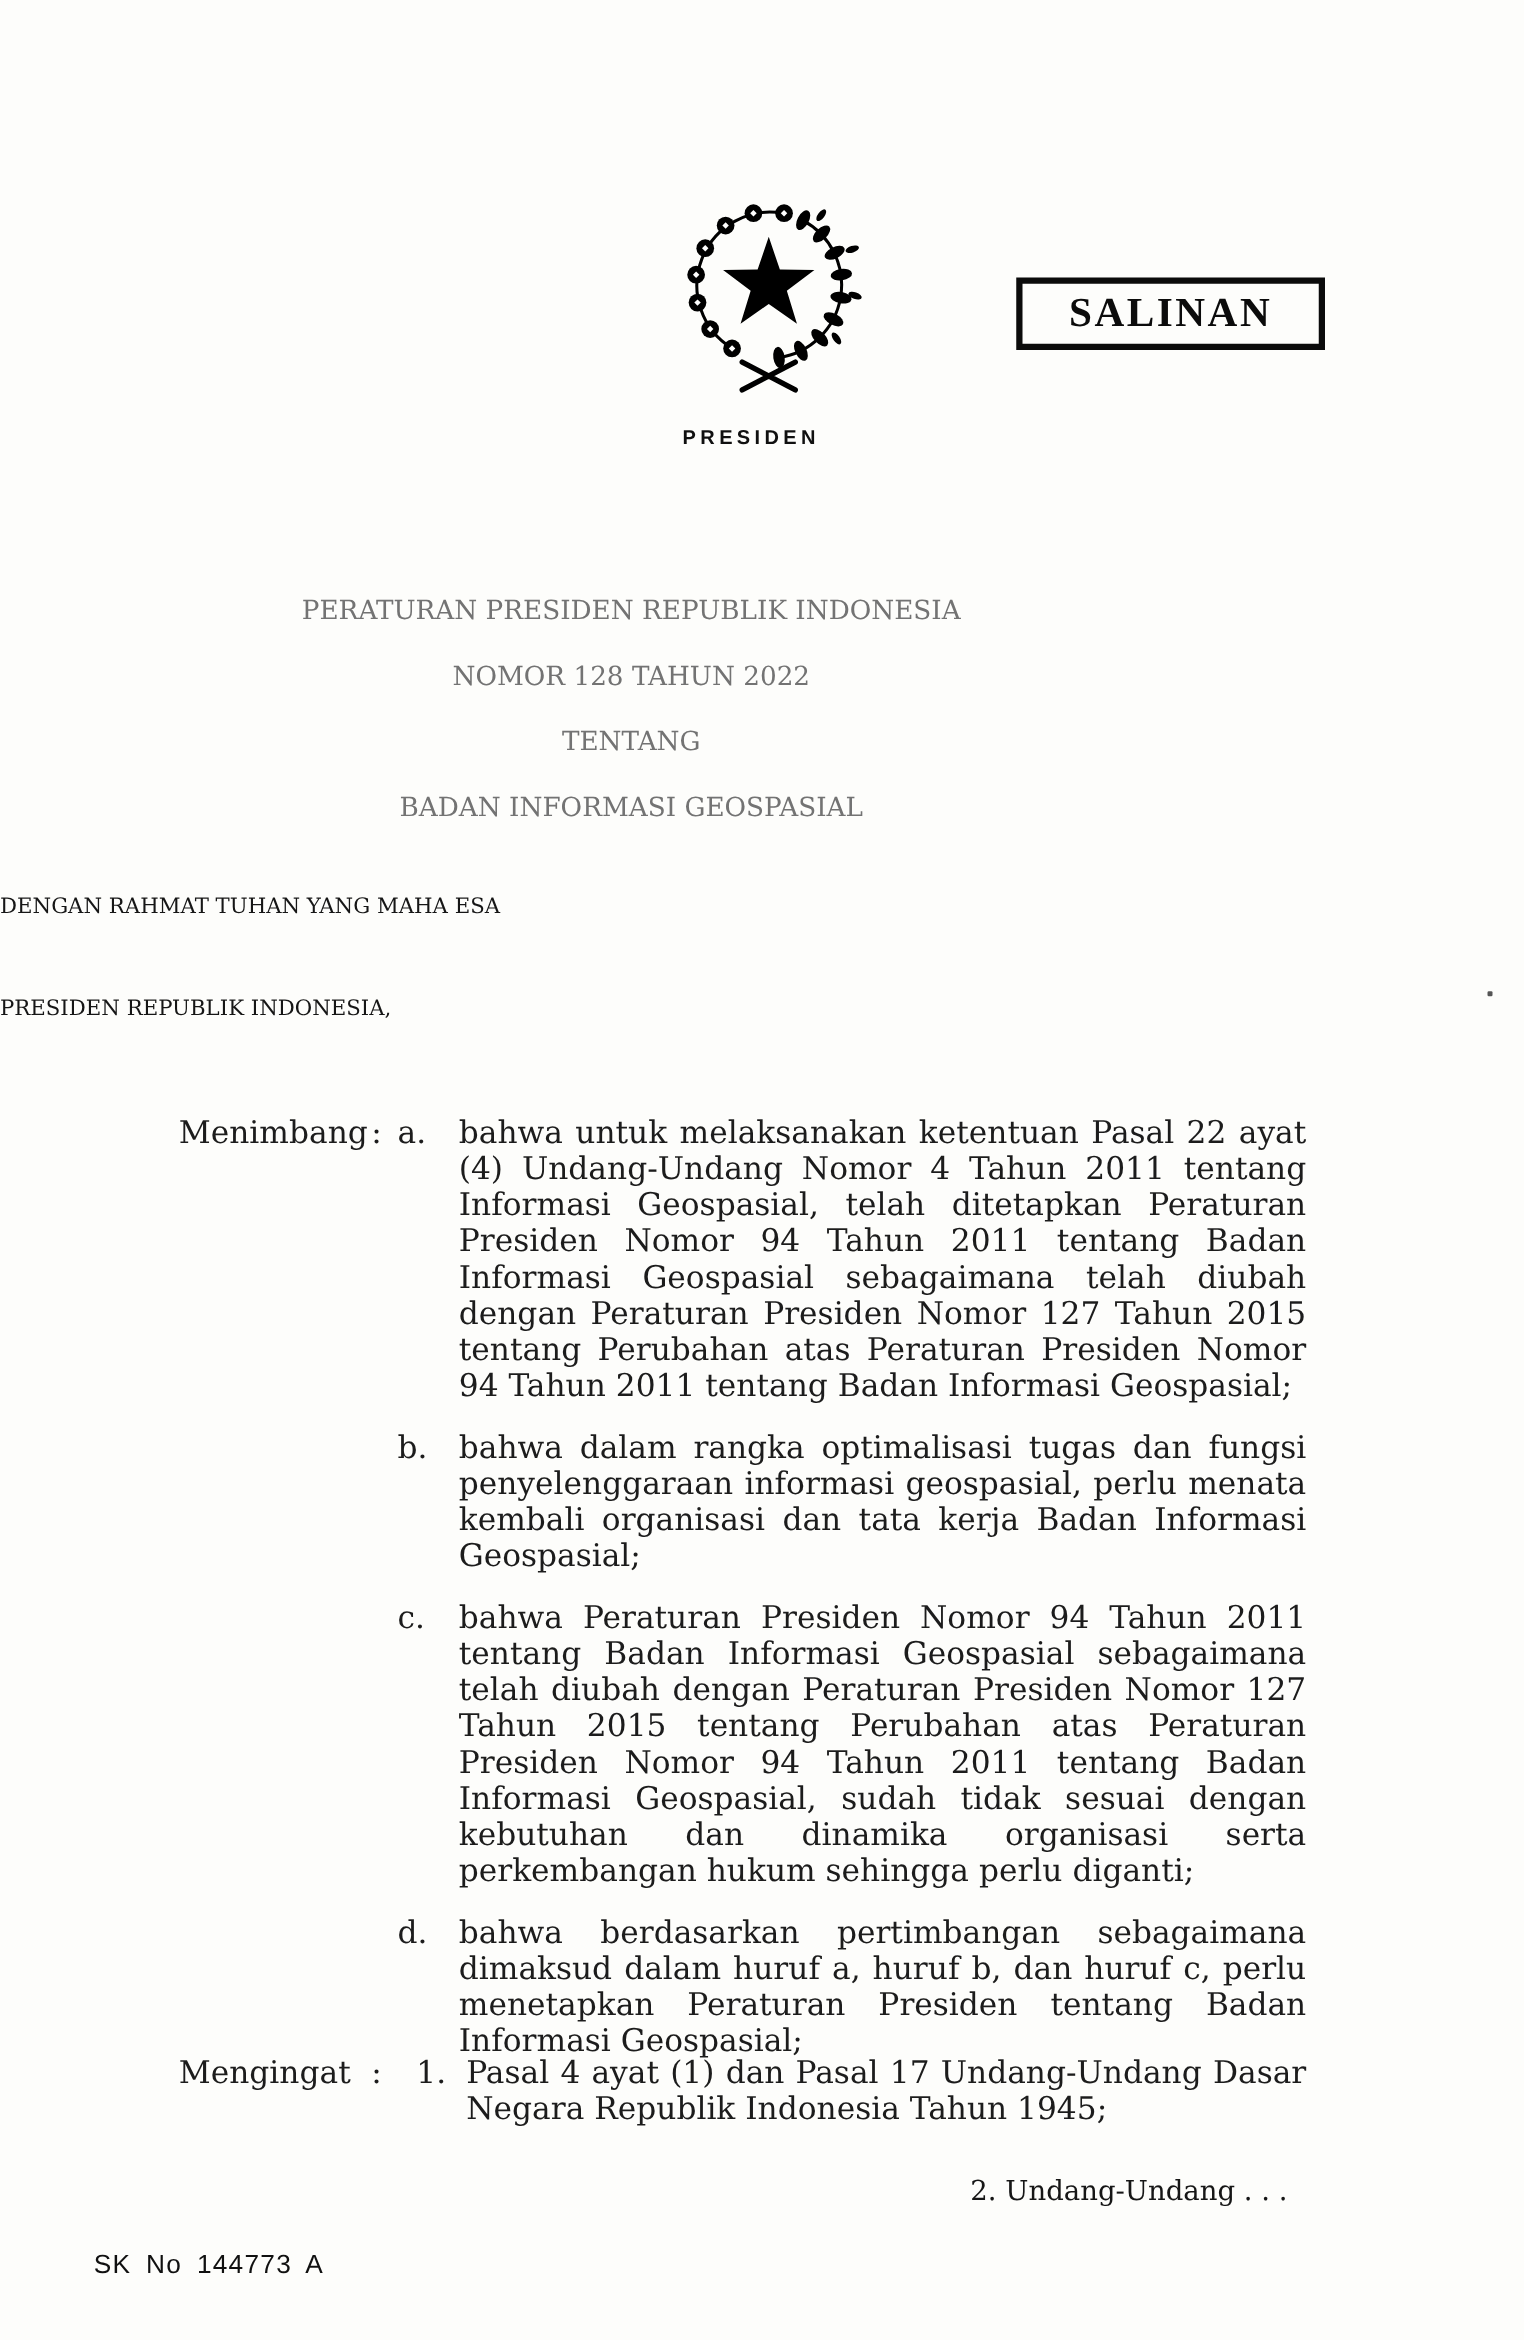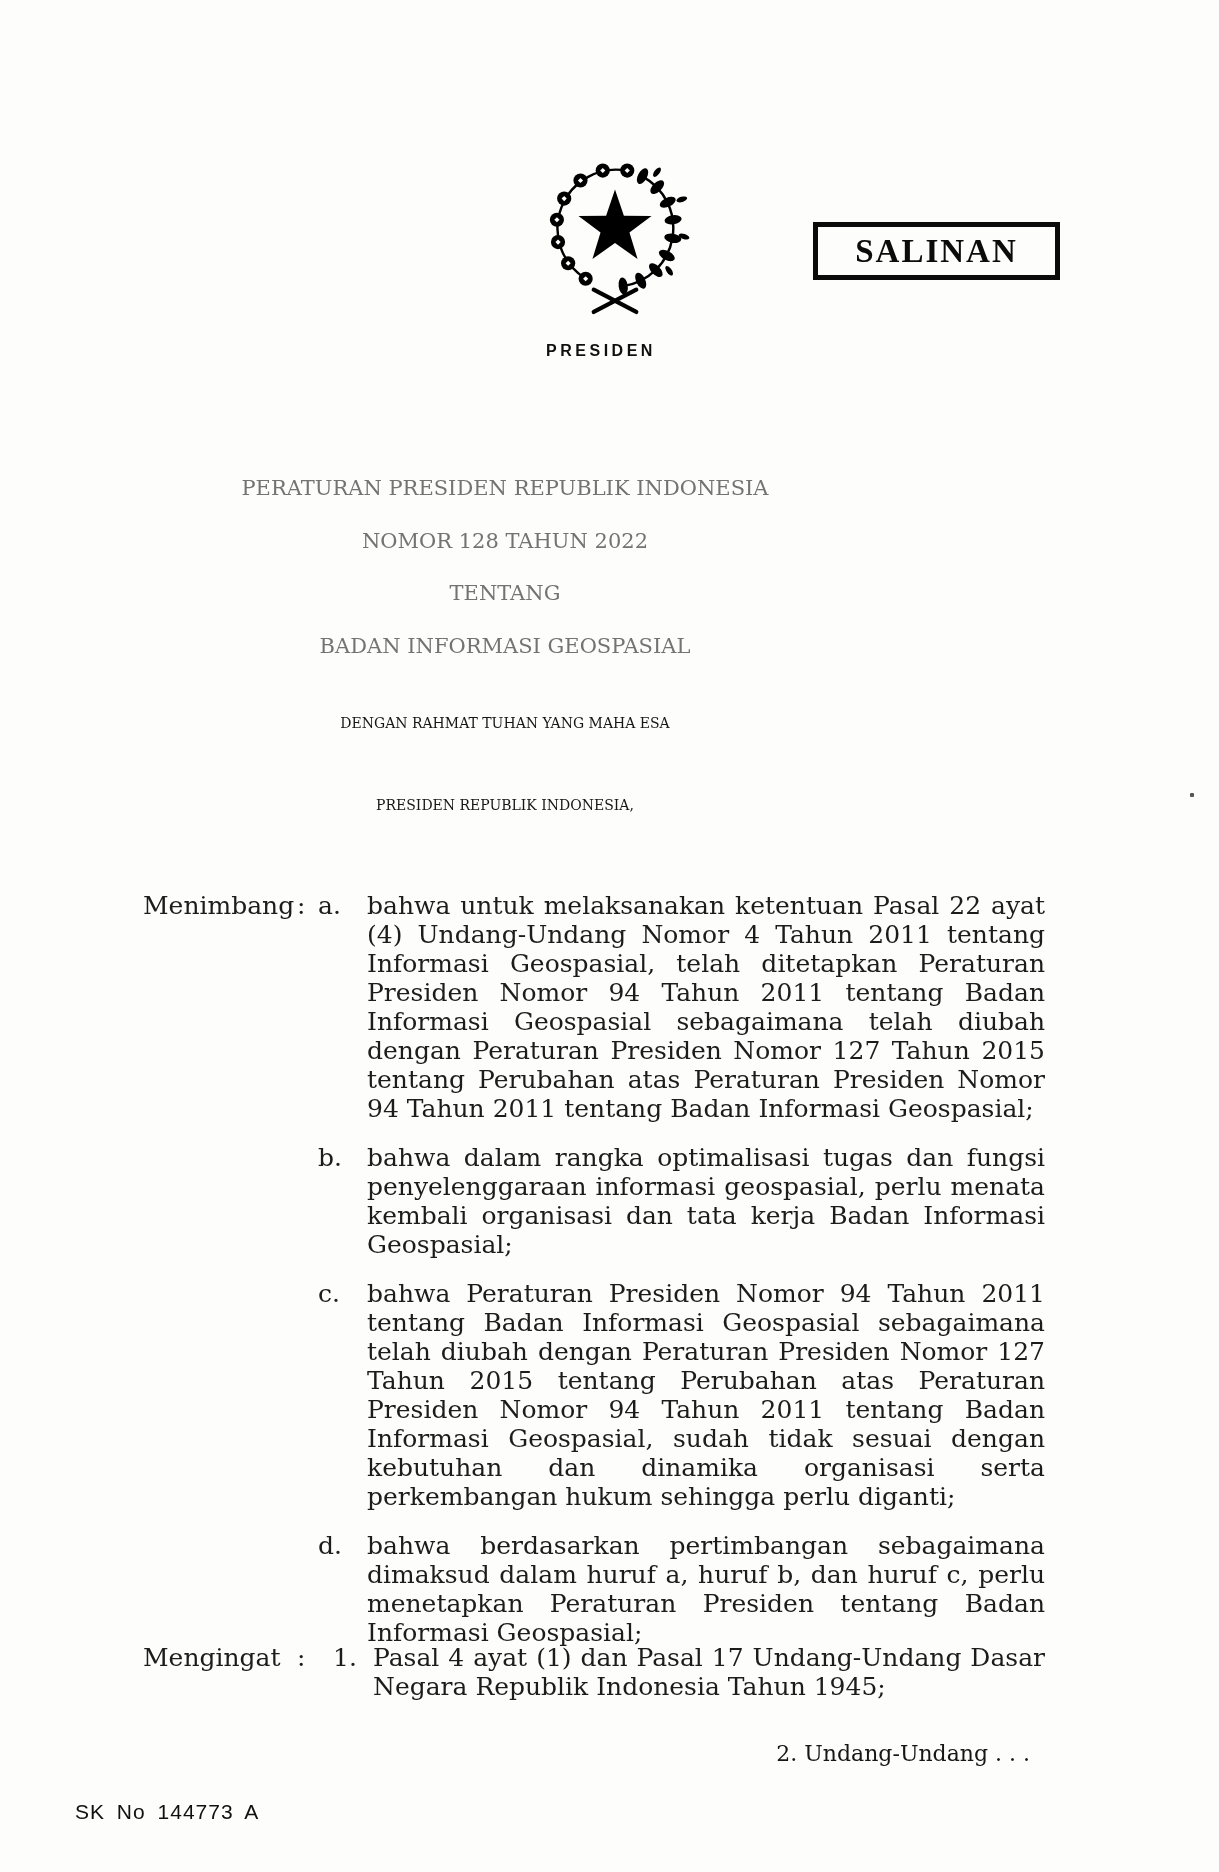--- a/index.html
+++ b/index.html
@@ -36,21 +36,21 @@
   .stamp span{
     font-family:"Liberation Serif", serif;font-weight:700;
     font-size:33px;letter-spacing:2px;color:#0b0b0b;
   }
 
   
   .title-block{
     position:absolute;left:0;top:462px;width:1010px;
     text-align:center;font-size:21px;line-height:52.5px;color:#737373;
   }
-  .center-line{position:absolute;left:0;width:1010px;text-align:center;font-size:14px;color:#161616;}
+  .center-line{position:absolute;left:0;width:1010px;text-align:left;font-size:17px;color:#161616;}
   .invocation{top:715px;}
   .issuer{top:797px;}
 
   
   .clause{position:absolute;left:143px;width:902px;font-size:25px;line-height:29px;}
   .clause-menimbang{top:891px;}
   .clause-mengingat{top:1643px;}
   .clause .label{position:absolute;left:0;top:0;}
   .clause .colon{position:absolute;left:154px;top:0;}
   .clause .items{margin:0 0 0 175px;padding:0;list-style:none;width:727px;}

